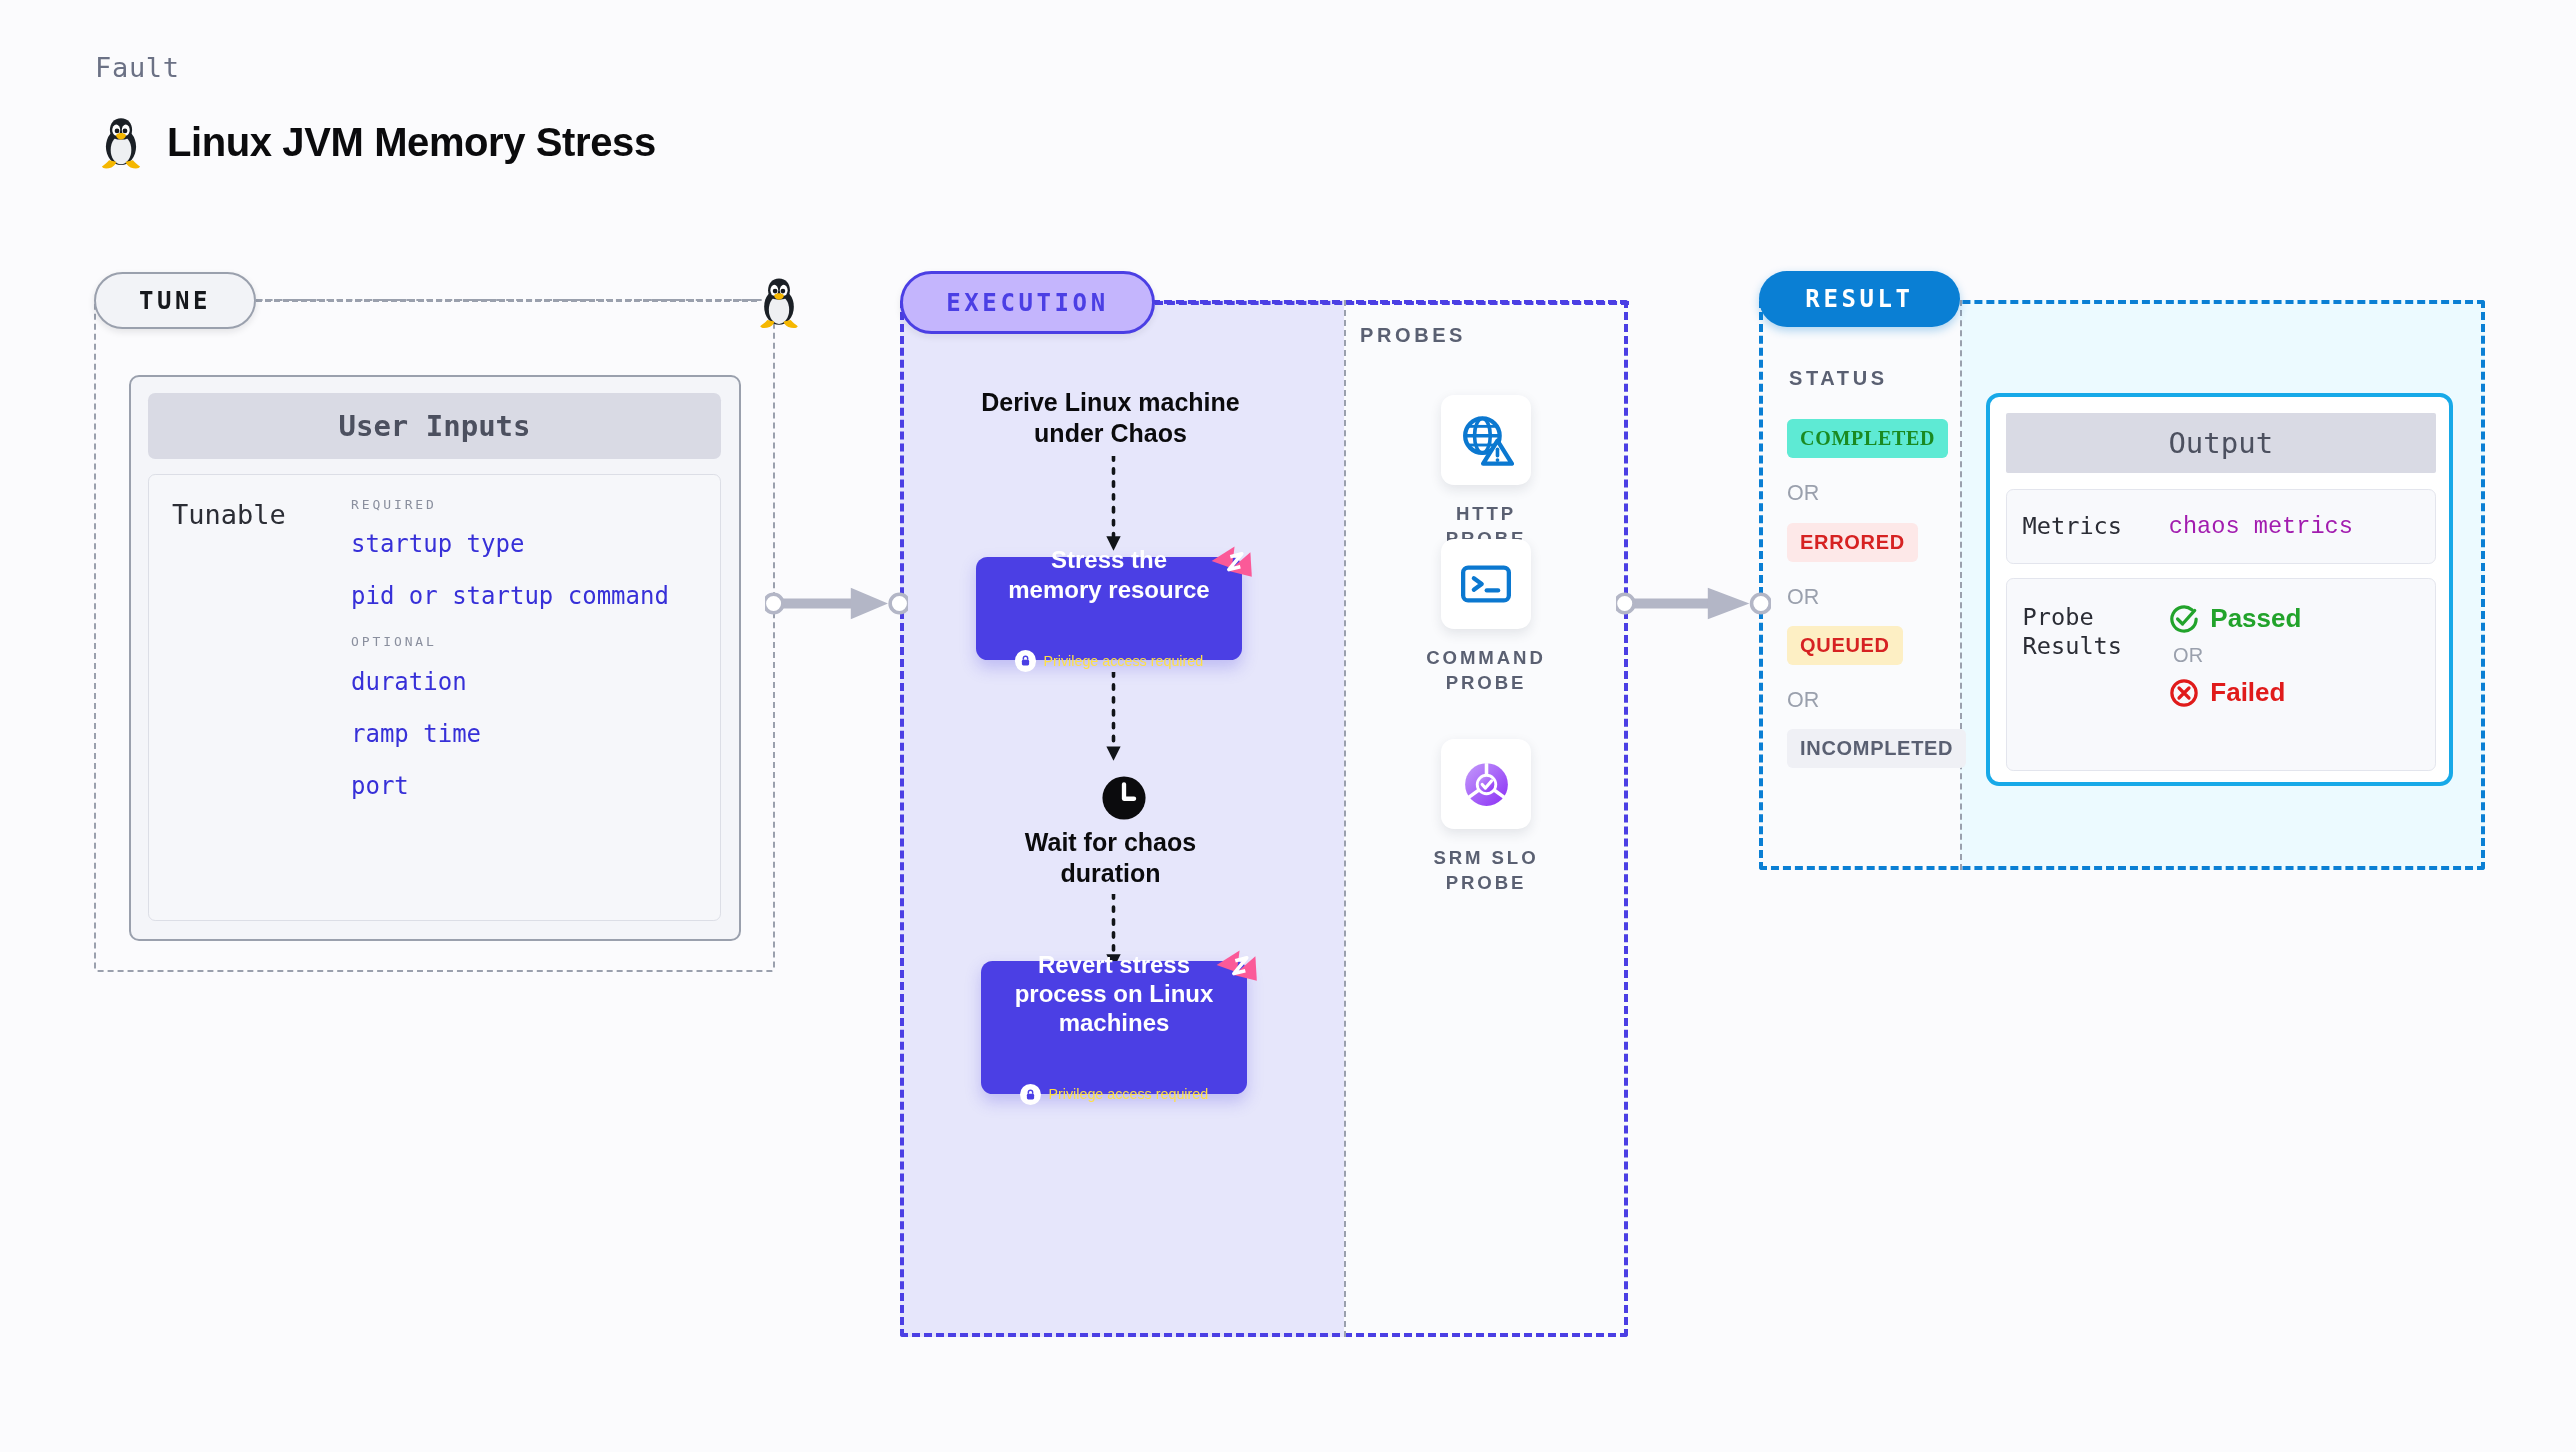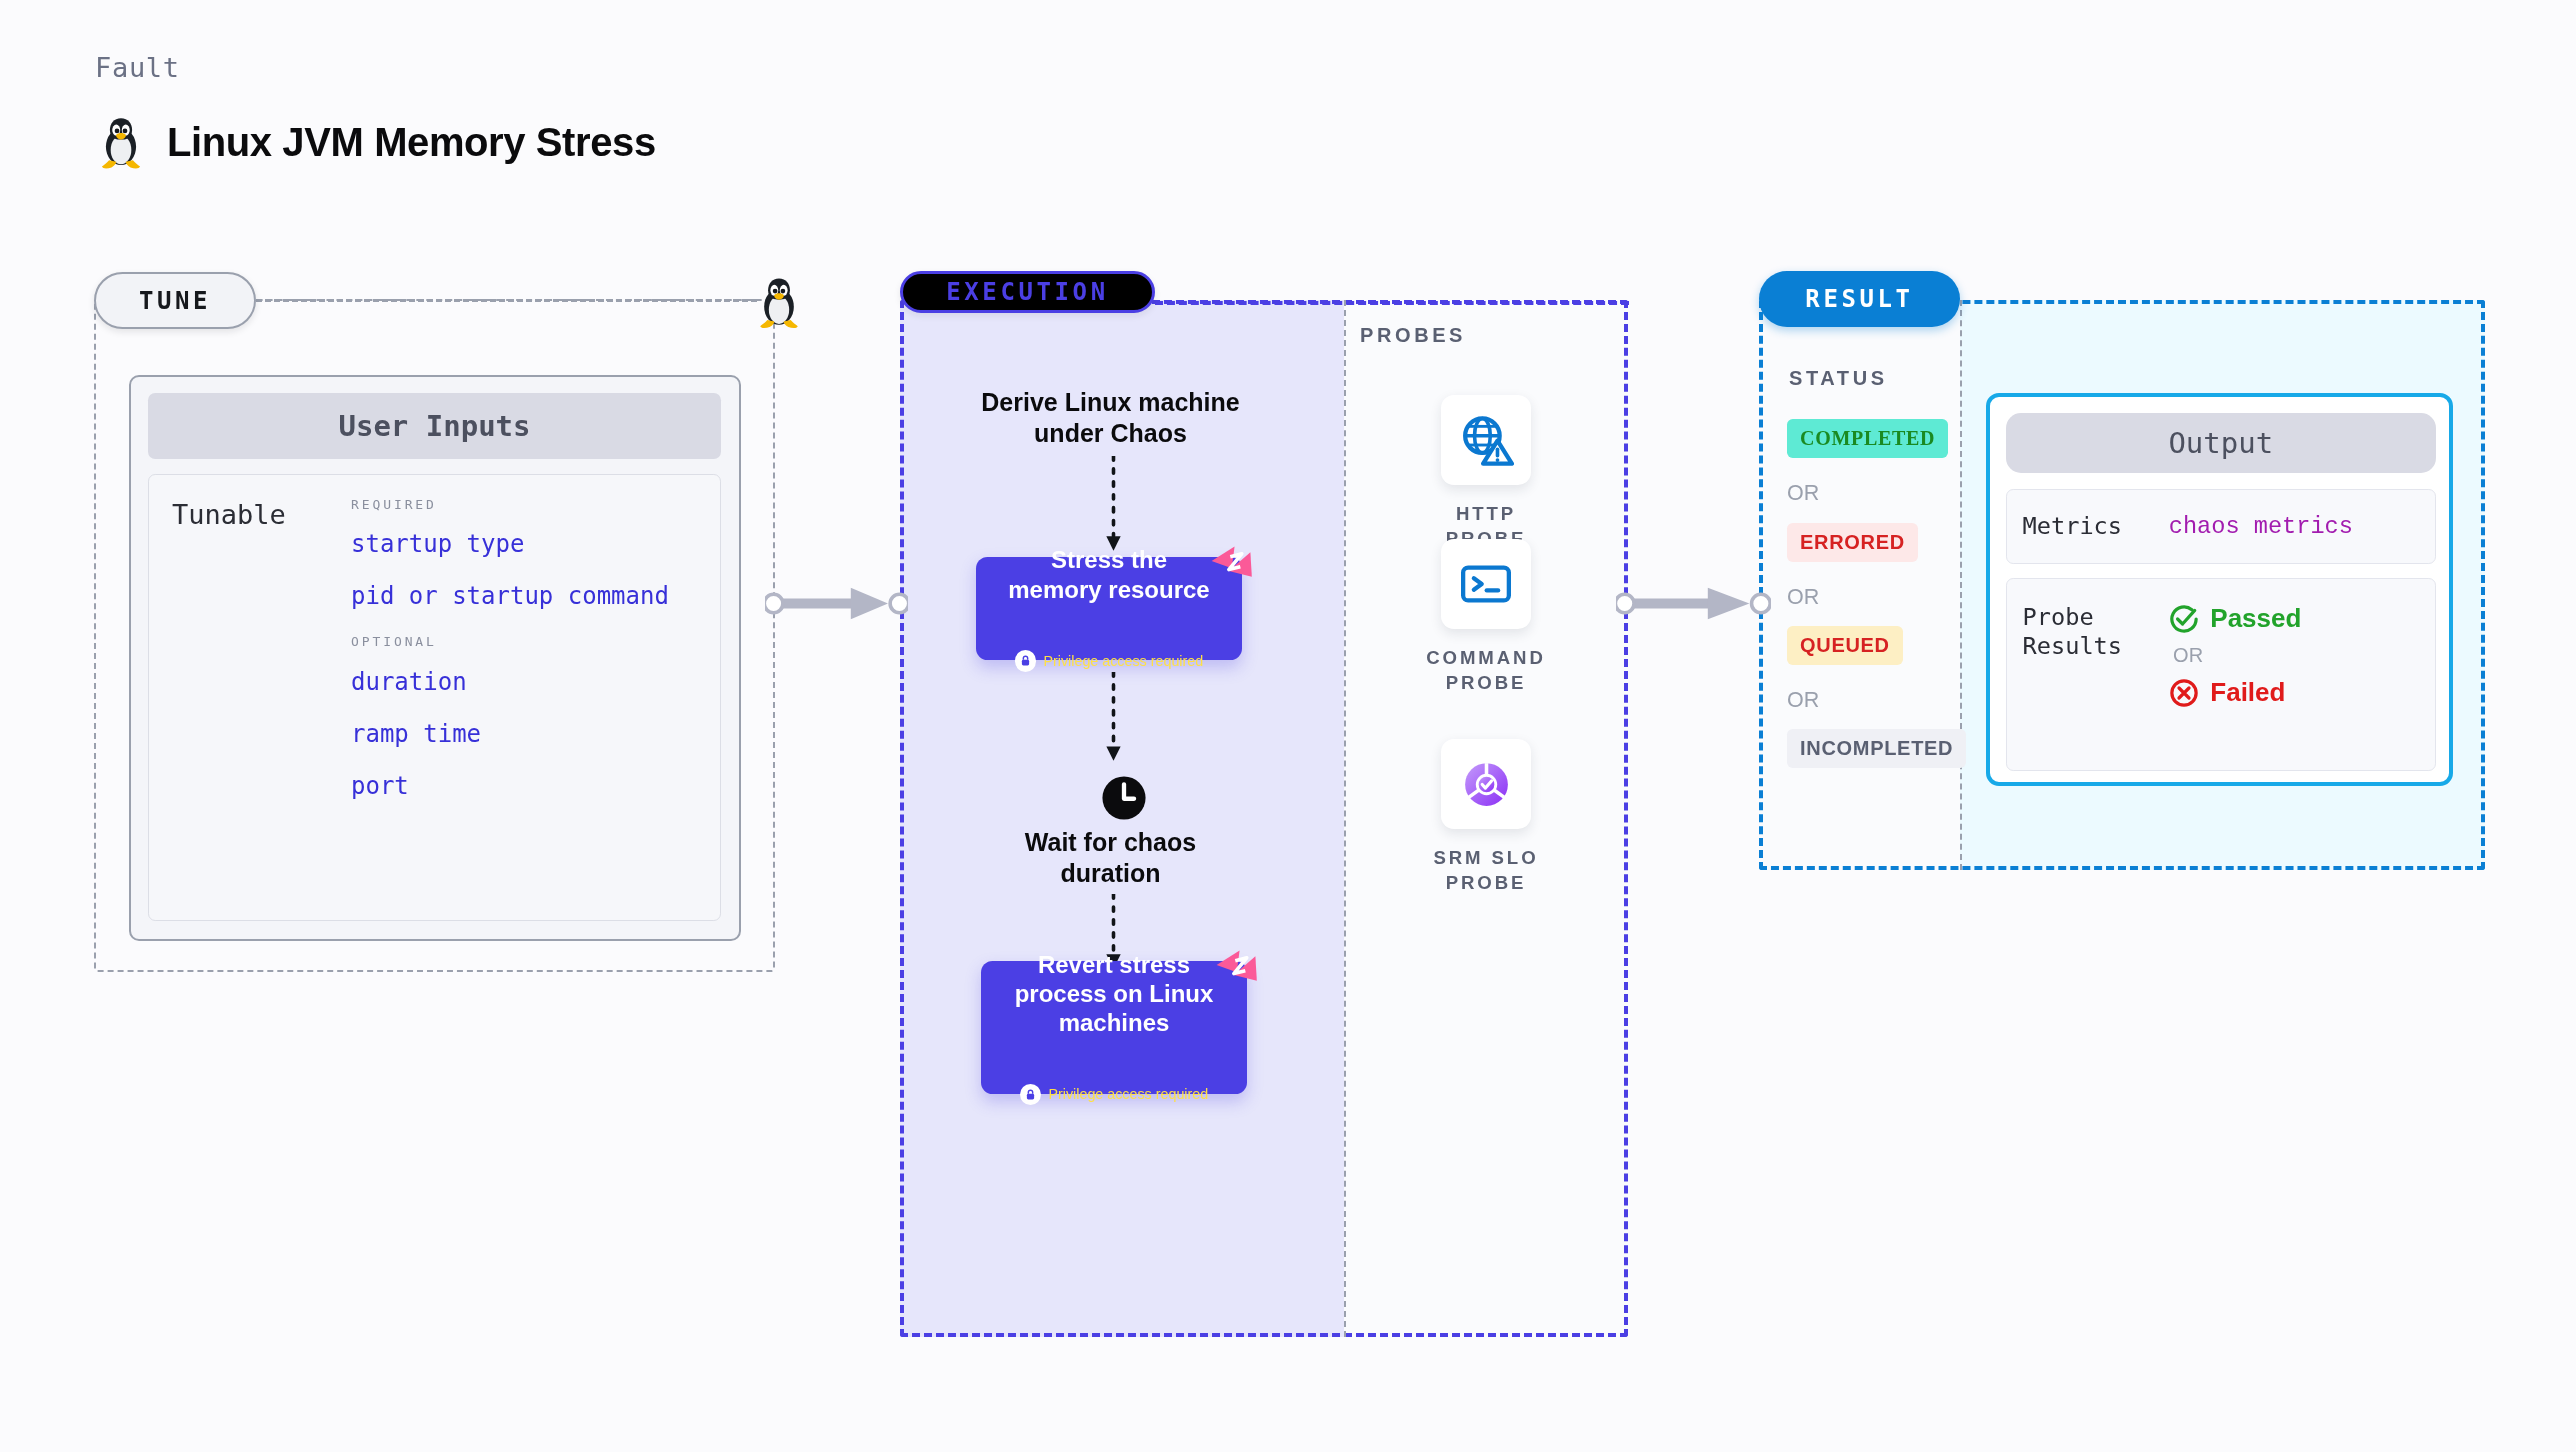--- a/index.html
+++ b/index.html
@@ -104,22 +104,22 @@
   }
   #probes-bg {
     position: absolute; left: 1344px; top: 300px; width: 284px; height: 1037px;
     background: #fafbfd;
   }
   #probes-divider {
     position: absolute; left: 1344px; top: 300px; width: 0; height: 1037px;
     border-left: 2.9px dashed #9aa0ad;
   }
   #exec-pill {
-    left: 900px; top: 271px; width: 255px; height: 42px;
-    background: #000000; border: 3.6px solid #4b3fe4;
+    left: 900px; top: 271px; width: 255px; height: 63px;
+    background: #c4b5fd; border: 3.6px solid #4b3fe4;
     color: #4b3fe4; font-size: 24px;
     box-shadow: 0 2.9px 7.2px rgba(20,22,30,.08);
   }
   #exec-dash-line {
     position: absolute; left: 1155px; top: 301px; width: 474px; height: 0;
     border-top: 4.3px dashed #4b3fe4;
   }
 
   .exec-text {
     position: absolute; text-align: center;
@@ -215,21 +215,21 @@
   #sb2 { left: 1787px; top: 626px; }
   #or2 { left: 1787px; top: 688px; }
   #sb3 { left: 1787px; top: 729px; }
 
   #output-card {
     position: absolute; left: 1986px; top: 393px; width: 467px; height: 393px;
     background: #ffffff; border: 4.3px solid #17a9e8; border-radius: 13px;
   }
   #output-title {
     position: absolute; left: 15.8px; top: 15.8px; width: 430px; height: 60px;
-    background: #d9dae4; border-radius: 15px;
+    background: #d9dae4; border-radius: 2px;
     display: flex; align-items: center; justify-content: center;
     font-family: "DejaVu Sans Mono", monospace;
     font-size: 29px; color: #4c505f;
   }
   #metrics-row {
     position: absolute; left: 15.8px; top: 92px; width: 430px; height: 75px;
     background: #f8f9fc; border: 1.4px solid #e3e5ed; border-radius: 7.2px;
     display: flex; align-items: center;
   }
   .out-key {

